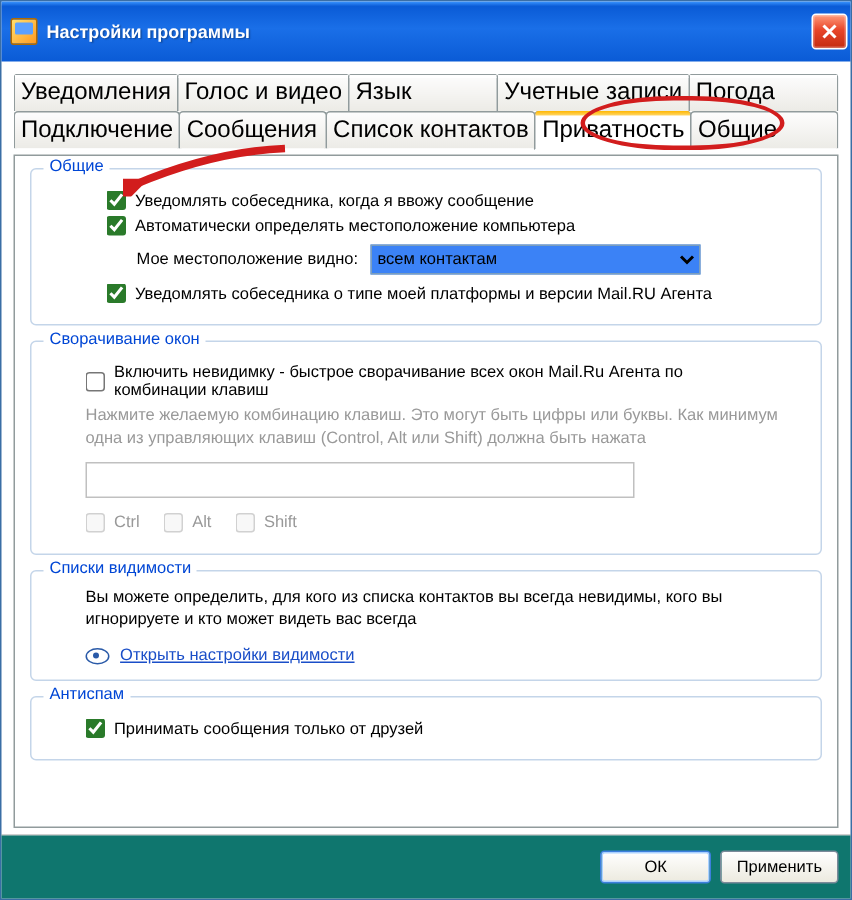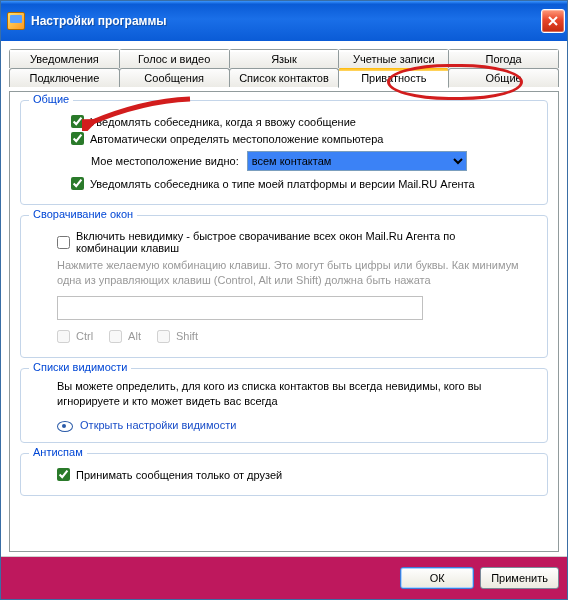--- a/index.html
+++ b/index.html
@@ -5,45 +5,45 @@
 html,body{margin:0;padding:0;font-family:Tahoma,Arial,sans-serif;font-size:11px;background:#fff}
 .window{width:568px;height:600px;box-sizing:border-box;background:#fff;border:1px solid #3a6ea5;position:relative;display:flex;flex-direction:column}
 .titlebar{height:40px;background:linear-gradient(to bottom,#3a95ff 0%,#0a5bd6 8%,#1a6fe8 45%,#0a5bd6 100%);display:flex;align-items:center;padding:0 2px 0 6px;color:#fff}
 .titlebar-icon{width:16px;height:16px;background:linear-gradient(135deg,#ffe070,#ff9a20);border:1px solid #b06a00;border-radius:2px;margin-right:6px;position:relative}
 .titlebar-icon::after{content:"";position:absolute;inset:2px 2px 6px 2px;background:#5aa0ff;border-radius:1px}
 .titlebar-title{flex:1;font-weight:bold;font-size:12px;text-shadow:1px 1px 1px rgba(0,0,0,.3)}
 .close-btn{width:22px;height:22px;background:linear-gradient(to bottom,#ff9a7a,#e8462a 45%,#c42b10);border:1px solid #fff;border-radius:3px;display:flex;align-items:center;justify-content:center;color:#fff;font-weight:bold;font-size:12px;cursor:pointer;box-shadow:inset 0 0 0 1px rgba(255,255,255,.3)}
 .body{flex:1;padding:8px 8px 4px 8px;box-sizing:border-box;display:flex;flex-direction:column;overflow:hidden}
 .tabs-wrap{position:relative;margin-bottom:4px}
 .tabs-row{display:flex;gap:0}
-.tab{flex:1;text-align:center;padding:3px 4px;background:linear-gradient(to bottom,#fdfdfd,#ecebe6);border:1px solid #919b9c;border-bottom:none;border-radius:3px 3px 0 0;font-size:11px;cursor:pointer;position:relative;margin-left:-1px;white-space:nowrap}
+.tab{flex:1;padding:3px 4px;background:linear-gradient(to bottom,#fdfdfd,#ecebe6);border:1px solid #919b9c;border-bottom:none;border-radius:3px 3px 0 0;font-size:16px;cursor:pointer;position:relative;margin-left:-1px;white-space:nowrap}
 .tab:first-child{margin-left:0}
 .tab.top::before{content:"";position:absolute;left:0;right:0;top:0;height:2px;background:#fff}
 .tab.active{background:#fff;z-index:2;border-bottom:1px solid #fff;margin-bottom:-1px}
 .tab.active::before{content:"";position:absolute;left:0;right:0;top:-1px;height:3px;background:linear-gradient(to bottom,#ffb700,#ffd76a);border-radius:2px 2px 0 0}
 .circle-annot{position:absolute;border:3px solid #d21d1d;border-radius:50%/55%;width:130px;height:30px;left:378px;top:15px;z-index:5;pointer-events:none}
 .arrow-annot{position:absolute;left:73px;top:46px;z-index:5;pointer-events:none}
 .panel{border:1px solid #919b9c;flex:1;padding:8px 10px 6px 10px;box-sizing:border-box;background:#fff;overflow:auto}
 .group{border:1px solid #c4d5e9;border-radius:4px;padding:10px 10px 10px 10px;margin-bottom:10px;position:relative}
 .group-title{position:absolute;top:-8px;left:8px;background:#fff;padding:0 4px;color:#0046d5;font-size:11px}
 .row{display:flex;align-items:center;margin:4px 0}
 .chk{width:13px;height:13px;margin:0 6px 0 0;accent-color:#2a7a2a}
 .indent{margin-left:40px}
 .indent2{margin-left:26px}
 label{cursor:default}
 .select-row{display:flex;align-items:center;gap:8px;margin:6px 0 6px 40px}
 select{flex:0 0 220px;height:20px;border:1px solid #7b9ebd;font:inherit;background:#3b82f6}
 .hint{color:#999;font-size:11px;margin:4px 0 6px 26px;line-height:1.35}
 .hkinput{width:360px;height:20px;border:1px solid #c0c0c0;background:#fff;margin:2px 0 6px 26px}
 .modrow{display:flex;gap:16px;margin-left:26px;color:#999}
 .modrow .chk{accent-color:#999}
-.link{color:#1a4ec8;cursor:pointer}
+.link{color:#1a4ec8;text-decoration:underline;cursor:pointer}
 .eye-icon{display:inline-block;width:14px;height:9px;border:1px solid #2a5aa8;border-radius:50%;position:relative;margin-right:4px;vertical-align:middle}
 .eye-icon::after{content:"";position:absolute;left:4px;top:2px;width:4px;height:4px;background:#2a5aa8;border-radius:50%}
-.footer{display:flex;justify-content:flex-end;gap:6px;padding:10px 8px;border-top:1px solid #d0d0d0;background:#be185d}
+.footer{display:flex;justify-content:flex-end;gap:6px;padding:10px 8px;border-top:1px solid #d0d0d0;background:#0f766e}
 .btn{min-width:74px;height:22px;border:1px solid #7b8a99;background:linear-gradient(to bottom,#fff,#eceadf);border-radius:3px;font:inherit;cursor:pointer;padding:0 10px}
 .btn.default{border:1px solid #3c7fdd;box-shadow:inset 0 0 0 1px #aad1ff}
 </style>
 </head>
 <body>
 
 <div class="window">
   <div class="titlebar">
     <div class="titlebar-icon"></div>
     <div class="titlebar-title">Настройки программы</div>

